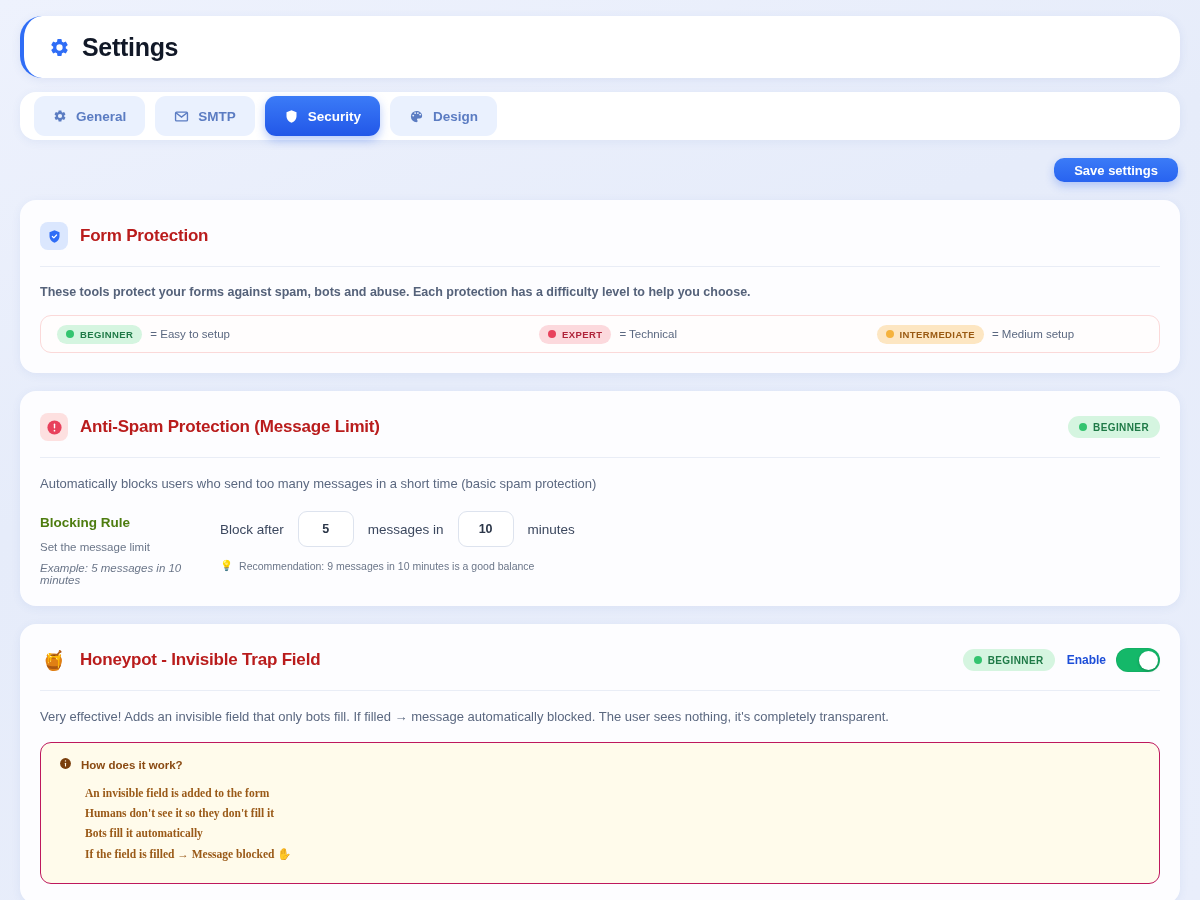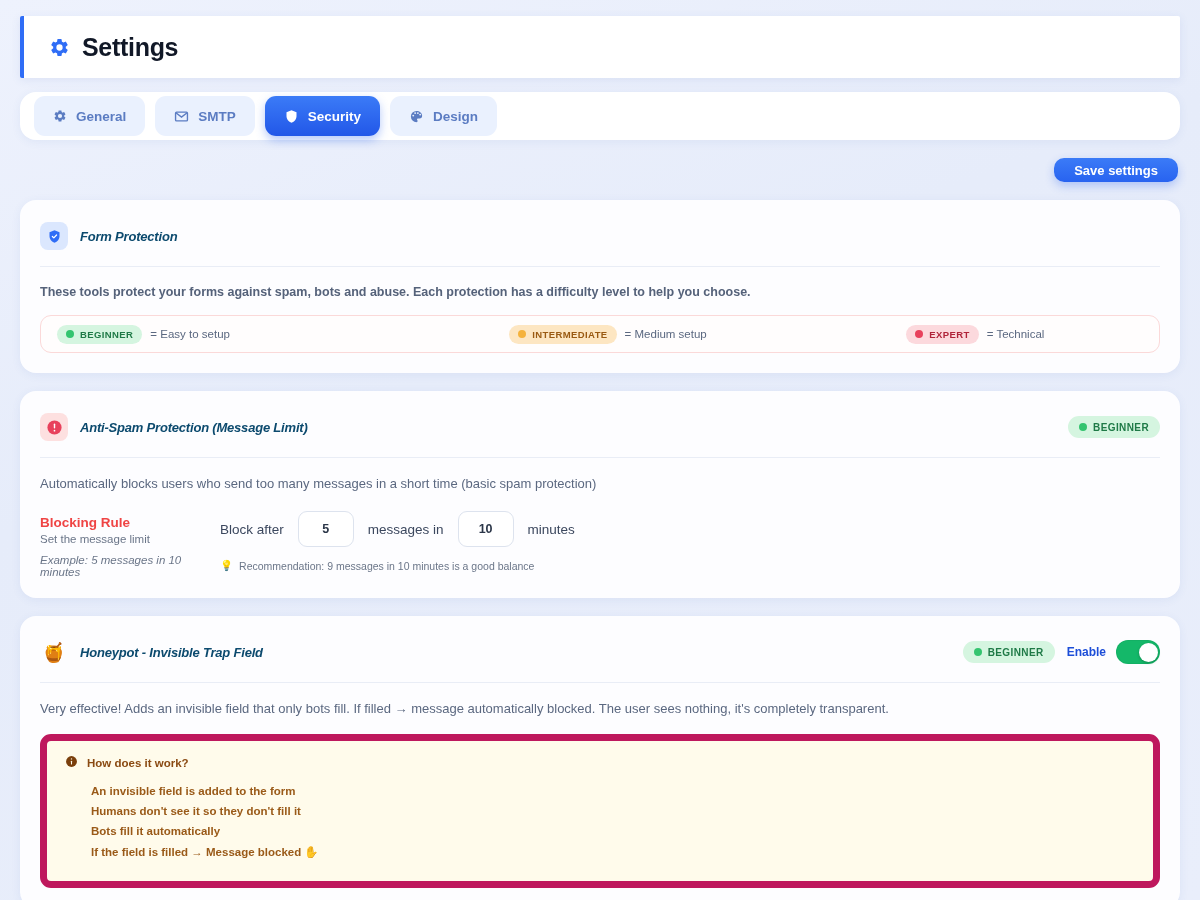--- a/index.html
+++ b/index.html
@@ -20,21 +20,21 @@
   .page {
     width: 1200px;
     height: 900px;
     padding: 16px 20px 0 20px;
     position: relative;
   }
 
   
   .header-card {
     background: #ffffff;
-    border-radius: 2px;
+    border-radius: 22px;
     border-left: 4px solid #2f6df6;
     height: 62px;
     display: flex;
     align-items: center;
     padding: 0 24px;
     box-shadow: 0 2px 10px rgba(70,100,180,0.10);
   }
   .header-card .gear {
     width: 22px; height: 22px;
     margin-right: 12px;
@@ -121,25 +121,24 @@
     width: 28px; height: 28px;
     border-radius: 8px;
     display: inline-flex;
     align-items: center; justify-content: center;
     flex: 0 0 auto;
   }
   .icon-box.blue { background: #dbe7fe; }
   .icon-box.red  { background: #fde0e0; }
   .icon-box.plain { background: transparent; font-size: 19px; line-height: 1; }
   .card-title {
-    font-size: 13px;
-    font-weight: bold;
-    color: #0c4a6e;
+    font-size: 17px;
+    font-weight: bold;
+    color: #b91c1c;
     letter-spacing: -0.2px;
-    font-style: italic;
   }
   .divider {
     height: 1px;
     background: #e9edf6;
     margin: 16px 2px 0 2px;
   }
   .card-desc {
     margin: 18px 2px 0 2px;
     font-size: 12.5px;
     color: #55627a;
@@ -188,22 +187,22 @@
   .badge.expert .dot  { background: #e8415c; }
   .badge.lg { height: 22px; padding: 0 11px; font-size: 10px; }
 
   
   .rule-row {
     display: flex;
     align-items: flex-start;
     margin: 20px 2px 0 2px;
   }
   .rule-label { width: 180px; flex: 0 0 auto; padding-top: 4px; }
-  .rule-label .t1 { font-size: 13.5px; font-weight: bold; color: #ef4444; }
-  .rule-label .t2 { font-size: 11.5px; color: #6b7689; margin-top: 3px; }
+  .rule-label .t1 { font-size: 13.5px; font-weight: bold; color: #4d7c0f; }
+  .rule-label .t2 { font-size: 11.5px; color: #6b7689; margin-top: 11px; }
   .rule-label .t3 { font-size: 11.5px; color: #6b7689; font-style: italic; margin-top: 9px; }
 
   .rule-controls { flex: 1; }
   .rule-inputs {
     display: flex;
     align-items: center;
     gap: 14px;
     font-size: 13.5px;
     color: #3b475e;
   }
@@ -246,38 +245,39 @@
     width: 19px; height: 19px;
     border-radius: 50%;
     background: #fff;
     box-shadow: 0 1px 3px rgba(0,0,0,0.25);
   }
 
   
   .infobox {
     margin: 18px 2px 0 2px;
     background: #fffbeb;
-    border: 7px solid #be185d;
+    border: 1px solid #be185d;
     border-radius: 11px;
     padding: 14px 18px 18px 18px;
   }
   .infobox-title {
     display: flex;
     align-items: center;
     gap: 9px;
     font-size: 11.5px;
     font-weight: bold;
     color: #8a4a12;
   }
   .infobox ul { list-style: none; margin-top: 11px; }
   .infobox li {
     font-size: 11.5px;
     font-weight: bold;
     color: #9a5a18;
     padding: 4px 0 4px 26px;
+    font-family: Liberation Serif, serif;
   }
 </style>
 </head>
 <body>
 
 <div class="page">
 
   <div class="header-card">
     <span class="gear">
       <svg width="21" height="21" viewBox="0 0 24 24" fill="#2f6df6">
@@ -347,32 +347,32 @@
 
     <div class="legend">
       <div class="legend-item first">
         <span class="badge beginner">
           <span class="dot"></span>
           <span>BEGINNER</span>
         </span>
         <span class="legend-eq">= Easy to setup</span>
       </div>
       <div class="legend-item">
+        <span class="badge expert">
+          <span class="dot"></span>
+          <span>EXPERT</span>
+        </span>
+        <span class="legend-eq">= Technical</span>
+      </div>
+      <div class="legend-item">
         <span class="badge intermediate">
           <span class="dot"></span>
           <span>INTERMEDIATE</span>
         </span>
         <span class="legend-eq">= Medium setup</span>
-      </div>
-      <div class="legend-item">
-        <span class="badge expert">
-          <span class="dot"></span>
-          <span>EXPERT</span>
-        </span>
-        <span class="legend-eq">= Technical</span>
       </div>
     </div>
   </div>
 
   <div class="card">
     <div class="card-head">
       <span class="icon-box red">
         <svg width="17" height="17" viewBox="0 0 24 24" fill="#e8415c">
           <circle cx="12" cy="12" r="10"></circle>
           <rect x="11" y="6.5" width="2" height="7" rx="1" fill="#ffffff"></rect>

